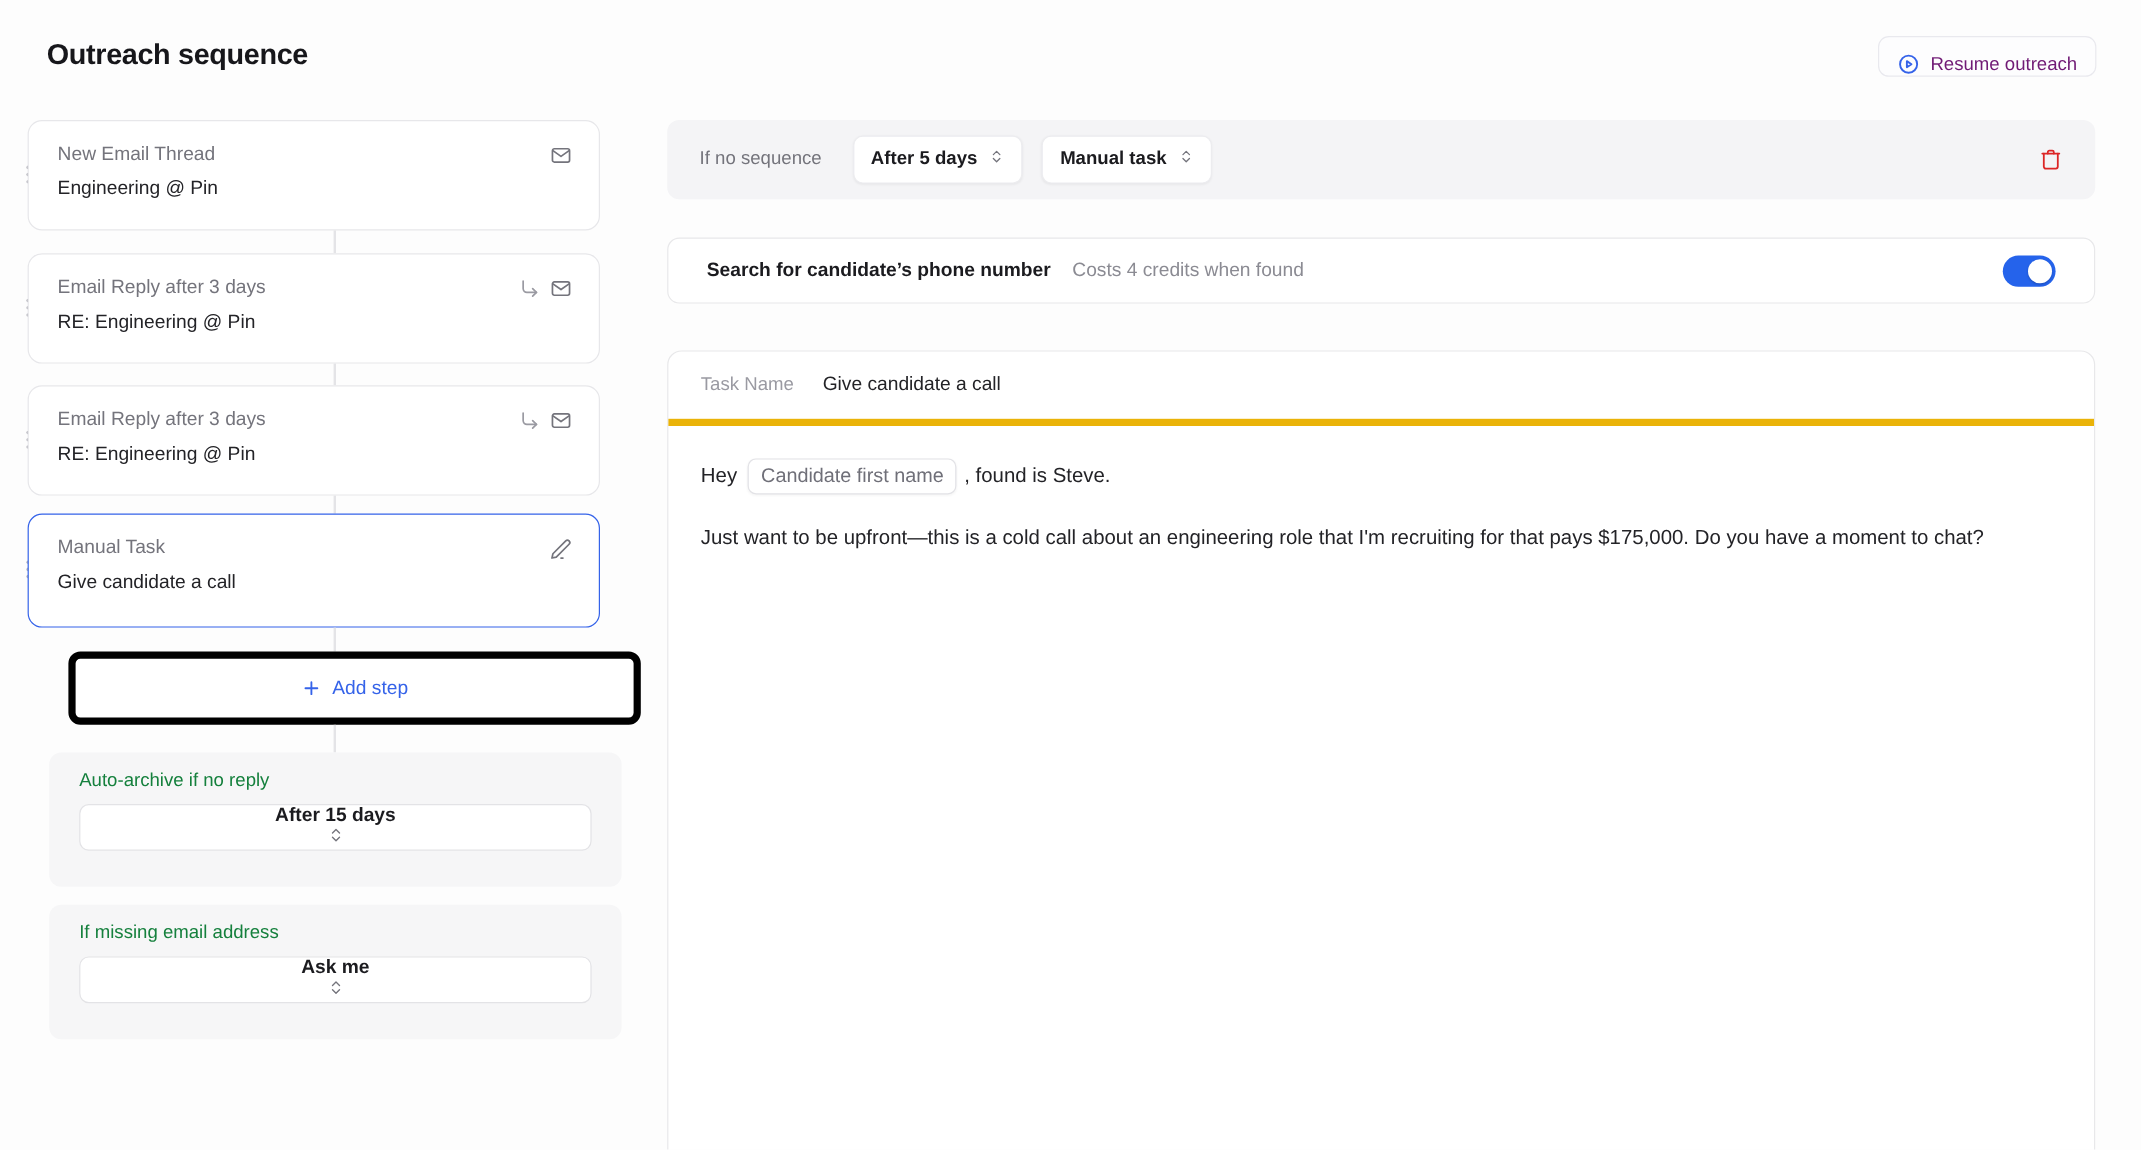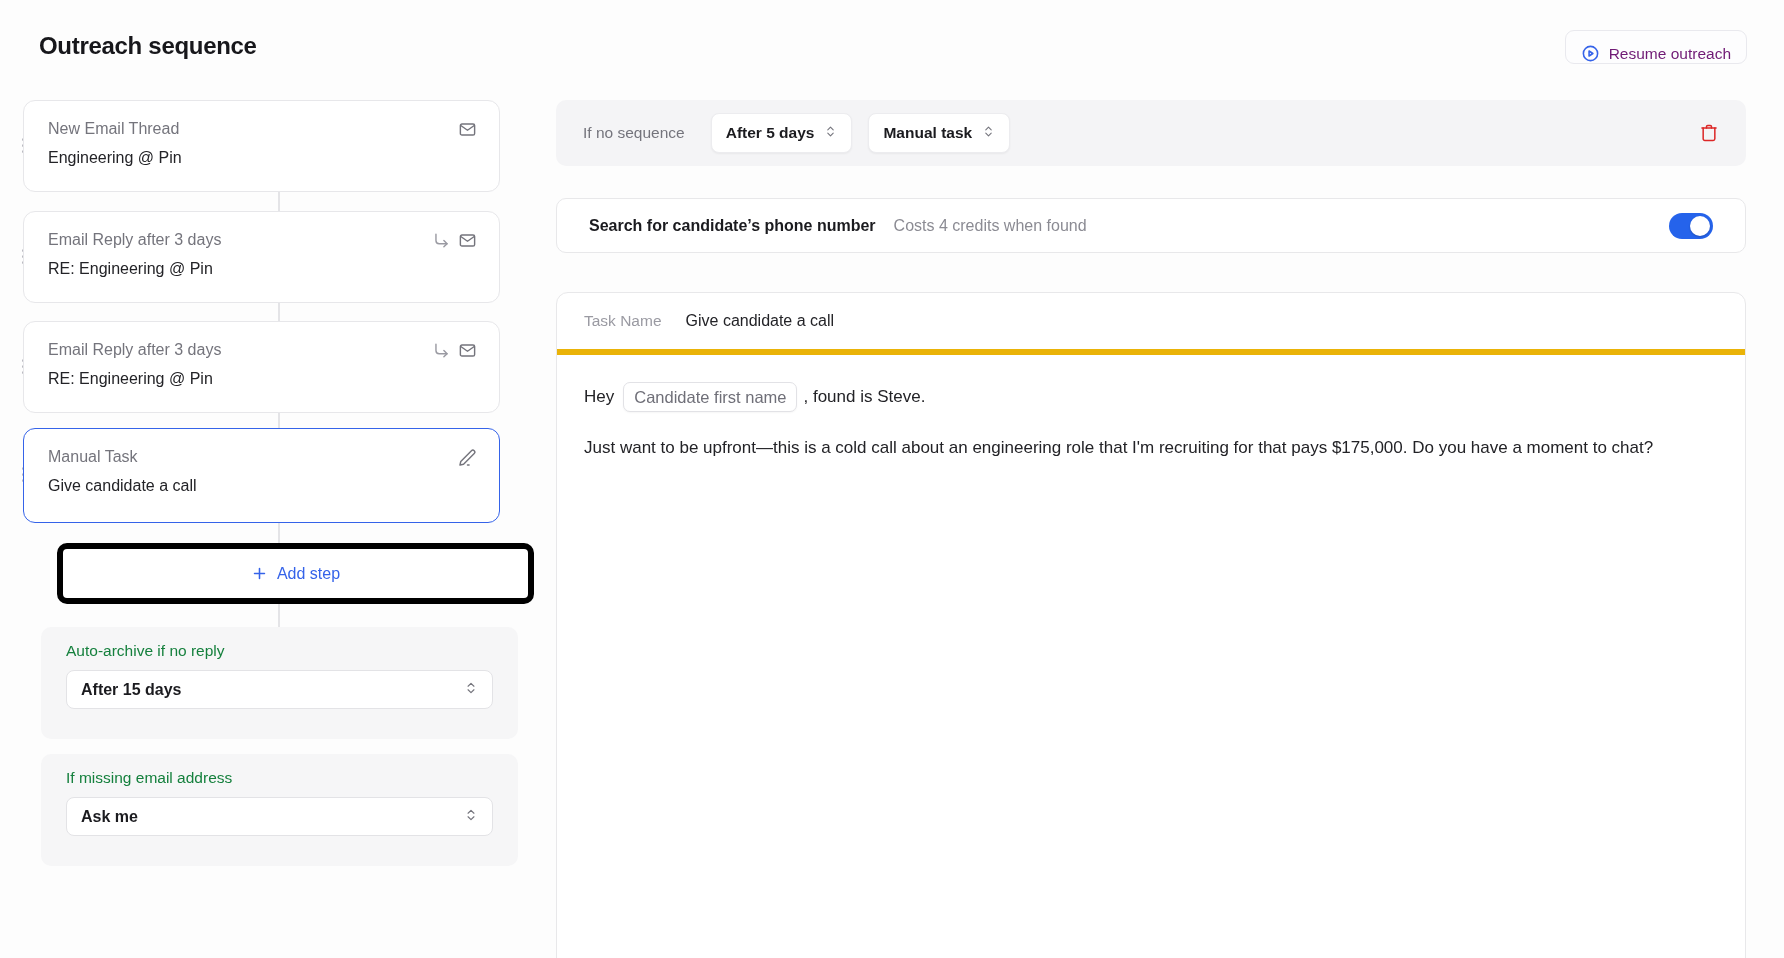--- a/index.html
+++ b/index.html
@@ -40,21 +40,21 @@
     color:#3563e9; font-size:16px; font-weight:500; cursor:pointer;margin-left:16px;
   }
   .side-panel {
     position:absolute; left:41px; width:477px; height:112px;
     background:#f6f6f7; border-radius:10px; padding:15px 25px;
   }
   .side-panel .panel-label { color:#15803d; font-size:15.5px; margin-bottom:10px; }
   .panel-select {
     height:39px; background:#fff; border:1px solid #e3e3e6; border-radius:8px;
     display:flex; align-items:center; justify-content:space-between; padding:0 14px;
-    font-size:16px; font-weight:600; color:#1b1b1f; cursor:pointer;
+    font-size:16px; font-weight:600; color:#1b1b1f; cursor:pointer;flex-direction:column;
   }
   .chevrons { color:#74747c; }
 
   
   .condition-bar {
     position:absolute; left:556px; top:100px; width:1190px; height:66px;
     background:#f4f4f6; border-radius:10px; display:flex; align-items:center; padding:0 27px;
   }
   .condition-label { color:#74747c; font-size:15.5px; margin-right:26px; }
   .bar-select {

